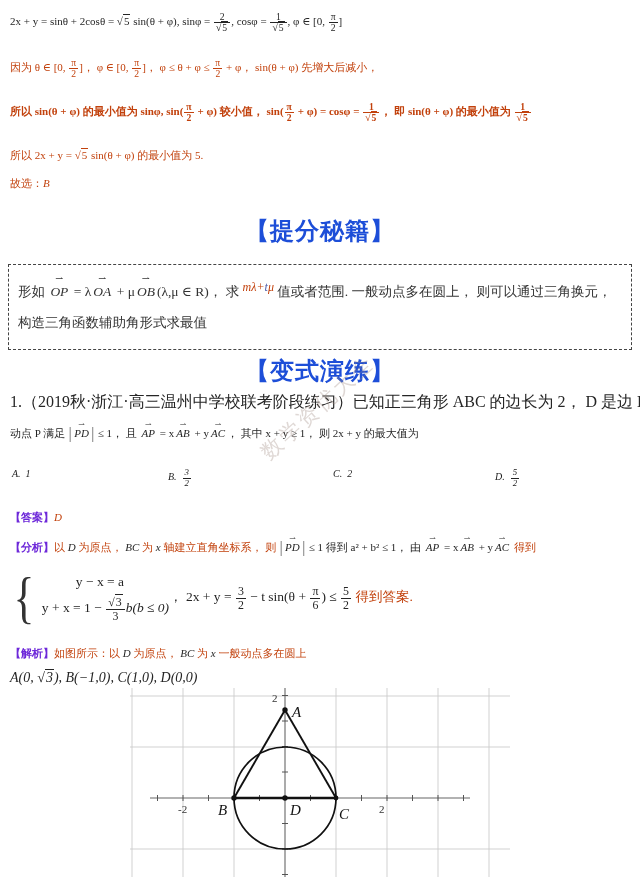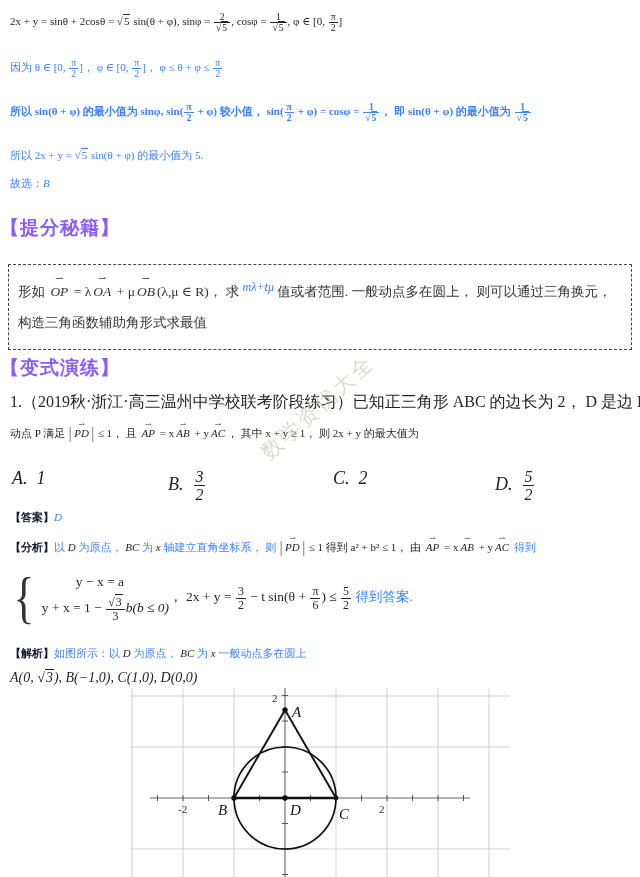--- a/index.html
+++ b/index.html
@@ -3,41 +3,41 @@
 <meta charset="utf-8">
 <style>
   html,body{margin:0;padding:0;}
   body{
     width:640px;height:877px;position:relative;background:#ffffff;
     font-family:"Liberation Serif","DejaVu Serif",serif;
     color:#222;overflow:hidden;
   }
   .abs{position:absolute;}
   .mline{position:absolute;left:10px;white-space:nowrap;font-size:11px;color:#252525;}
-  .red{color:#3b82f6;}
+  .red{color:#c2410c;}
   .blue-t{color:#4a5aa8;}
-  .tag{font-weight:bold;color:#0f172a;}
-  .hdr{position:absolute;left:0;width:100%;text-align:left;color:#8b5cf6;
-       font-weight:bold;font-size:19px;letter-spacing:1px;}
+  .tag{font-weight:bold;color:#6d28d9;}
+  .hdr{position:absolute;left:0;width:100%;text-align:center;color:#1d4ed8;
+       font-weight:bold;font-size:24px;letter-spacing:1px;}
   .frac{display:inline-block;vertical-align:-0.62em;text-align:center;
         line-height:1.08;font-size:0.88em;margin:0 1px;}
   .frac .fn{display:block;padding:0 2px;}
   .frac .fd{display:block;border-top:1px solid currentColor;padding:0 2px;}
   .vec{font-style:italic;position:relative;display:inline-block;margin:0 2px;padding-top:1px;}
   .vec::after{content:"⇀";position:absolute;left:50%;transform:translateX(-50%);
               top:-0.80em;font-size:0.72em;font-style:normal;}
   .sq{white-space:nowrap;}
   .rsym{font-style:normal;}
   .rad{border-top:1.2px solid currentColor;padding:0 1px;}
   .it{font-style:italic;}
   .bar{display:inline-block;transform:scaleY(1.5);margin:0 1px;}
   .tipbox{position:absolute;left:8px;right:8px;border:1.5px dashed #444;
           padding:9px 9px 11px 9px;font-size:13.5px;line-height:2.3;color:#333;}
   .supm{vertical-align:0.45em;font-size:12px;font-style:italic;}
-  .optrow{position:absolute;left:0;width:100%;height:44px;font-size:18px;color:#222;text-decoration:underline;}
+  .optrow{position:absolute;left:0;width:100%;height:44px;font-size:10px;color:#222;text-decoration:underline;}
   .opt{position:absolute;top:8px;font-style:italic;white-space:nowrap;}
   .sys{position:absolute;left:10px;display:flex;align-items:center;
        font-size:13.5px;color:#252525;white-space:nowrap;}
   .brace{font-size:58px;font-weight:100;line-height:0.9;margin-right:4px;
          transform:scaleX(0.75);display:inline-block;color:#333;}
   .sysrows .r1{margin-left:34px;margin-bottom:6px;}
   .sysrows .r2{}
   .watermark{position:absolute;left:255px;top:445px;transform:rotate(-42deg);
              transform-origin:left top;font-size:21px;letter-spacing:3px;
              color:rgba(158,138,128,0.33);white-space:nowrap;pointer-events:none;}
@@ -46,21 +46,21 @@
   .ticklbl{font-size:11px;fill:#333;}
 </style>
 </head>
 <body>
 
 <div class="mline" style="top:12px;">
   <span>2x + y = sinθ + 2cosθ = </span><span class="sq"><span class="rsym">√</span><span class="rad">5</span></span><span> sin(θ + φ), sinφ = </span><span class="frac"><span class="fn">2</span><span class="fd"><span class="sq"><span class="rsym">√</span><span class="rad">5</span></span></span></span><span>, cosφ = </span><span class="frac"><span class="fn">1</span><span class="fd"><span class="sq"><span class="rsym">√</span><span class="rad">5</span></span></span></span><span>, φ ∈ [0, </span><span class="frac"><span class="fn">π</span><span class="fd">2</span></span><span>]</span>
 </div>
 
 <div class="mline red" style="top:58px;">
-  <span>因为 θ ∈ [0, </span><span class="frac"><span class="fn">π</span><span class="fd">2</span></span><span>]， φ ∈ [0, </span><span class="frac"><span class="fn">π</span><span class="fd">2</span></span><span>]， φ ≤ θ + φ ≤ </span><span class="frac"><span class="fn">π</span><span class="fd">2</span></span>
+  <span>因为 θ ∈ [0, </span><span class="frac"><span class="fn">π</span><span class="fd">2</span></span><span>]， φ ∈ [0, </span><span class="frac"><span class="fn">π</span><span class="fd">2</span></span><span>]， φ ≤ θ + φ ≤ </span><span class="frac"><span class="fn">π</span><span class="fd">2</span></span><span> + φ， sin(θ + φ) 先增大后减小，</span>
 </div>
 
 <div class="mline red" style="top:102px;font-weight:bold;">
   <span>所以 sin(θ + φ) 的最小值为 sinφ, sin(</span><span class="frac"><span class="fn">π</span><span class="fd">2</span></span><span> + φ) 较小值， sin(</span><span class="frac"><span class="fn">π</span><span class="fd">2</span></span><span> + φ) = cosφ = </span><span class="frac"><span class="fn">1</span><span class="fd"><span class="sq"><span class="rsym">√</span><span class="rad">5</span></span></span></span><span>， 即 sin(θ + φ) 的最小值为 </span><span class="frac"><span class="fn">1</span><span class="fd"><span class="sq"><span class="rsym">√</span><span class="rad">5</span></span></span></span>
 </div>
 
 <div class="mline red" style="top:148px;">
   <span>所以 2x + y = </span><span class="sq"><span class="rsym">√</span><span class="rad">5</span></span><span> sin(θ + φ) 的最小值为 5.</span>
 </div>
 

